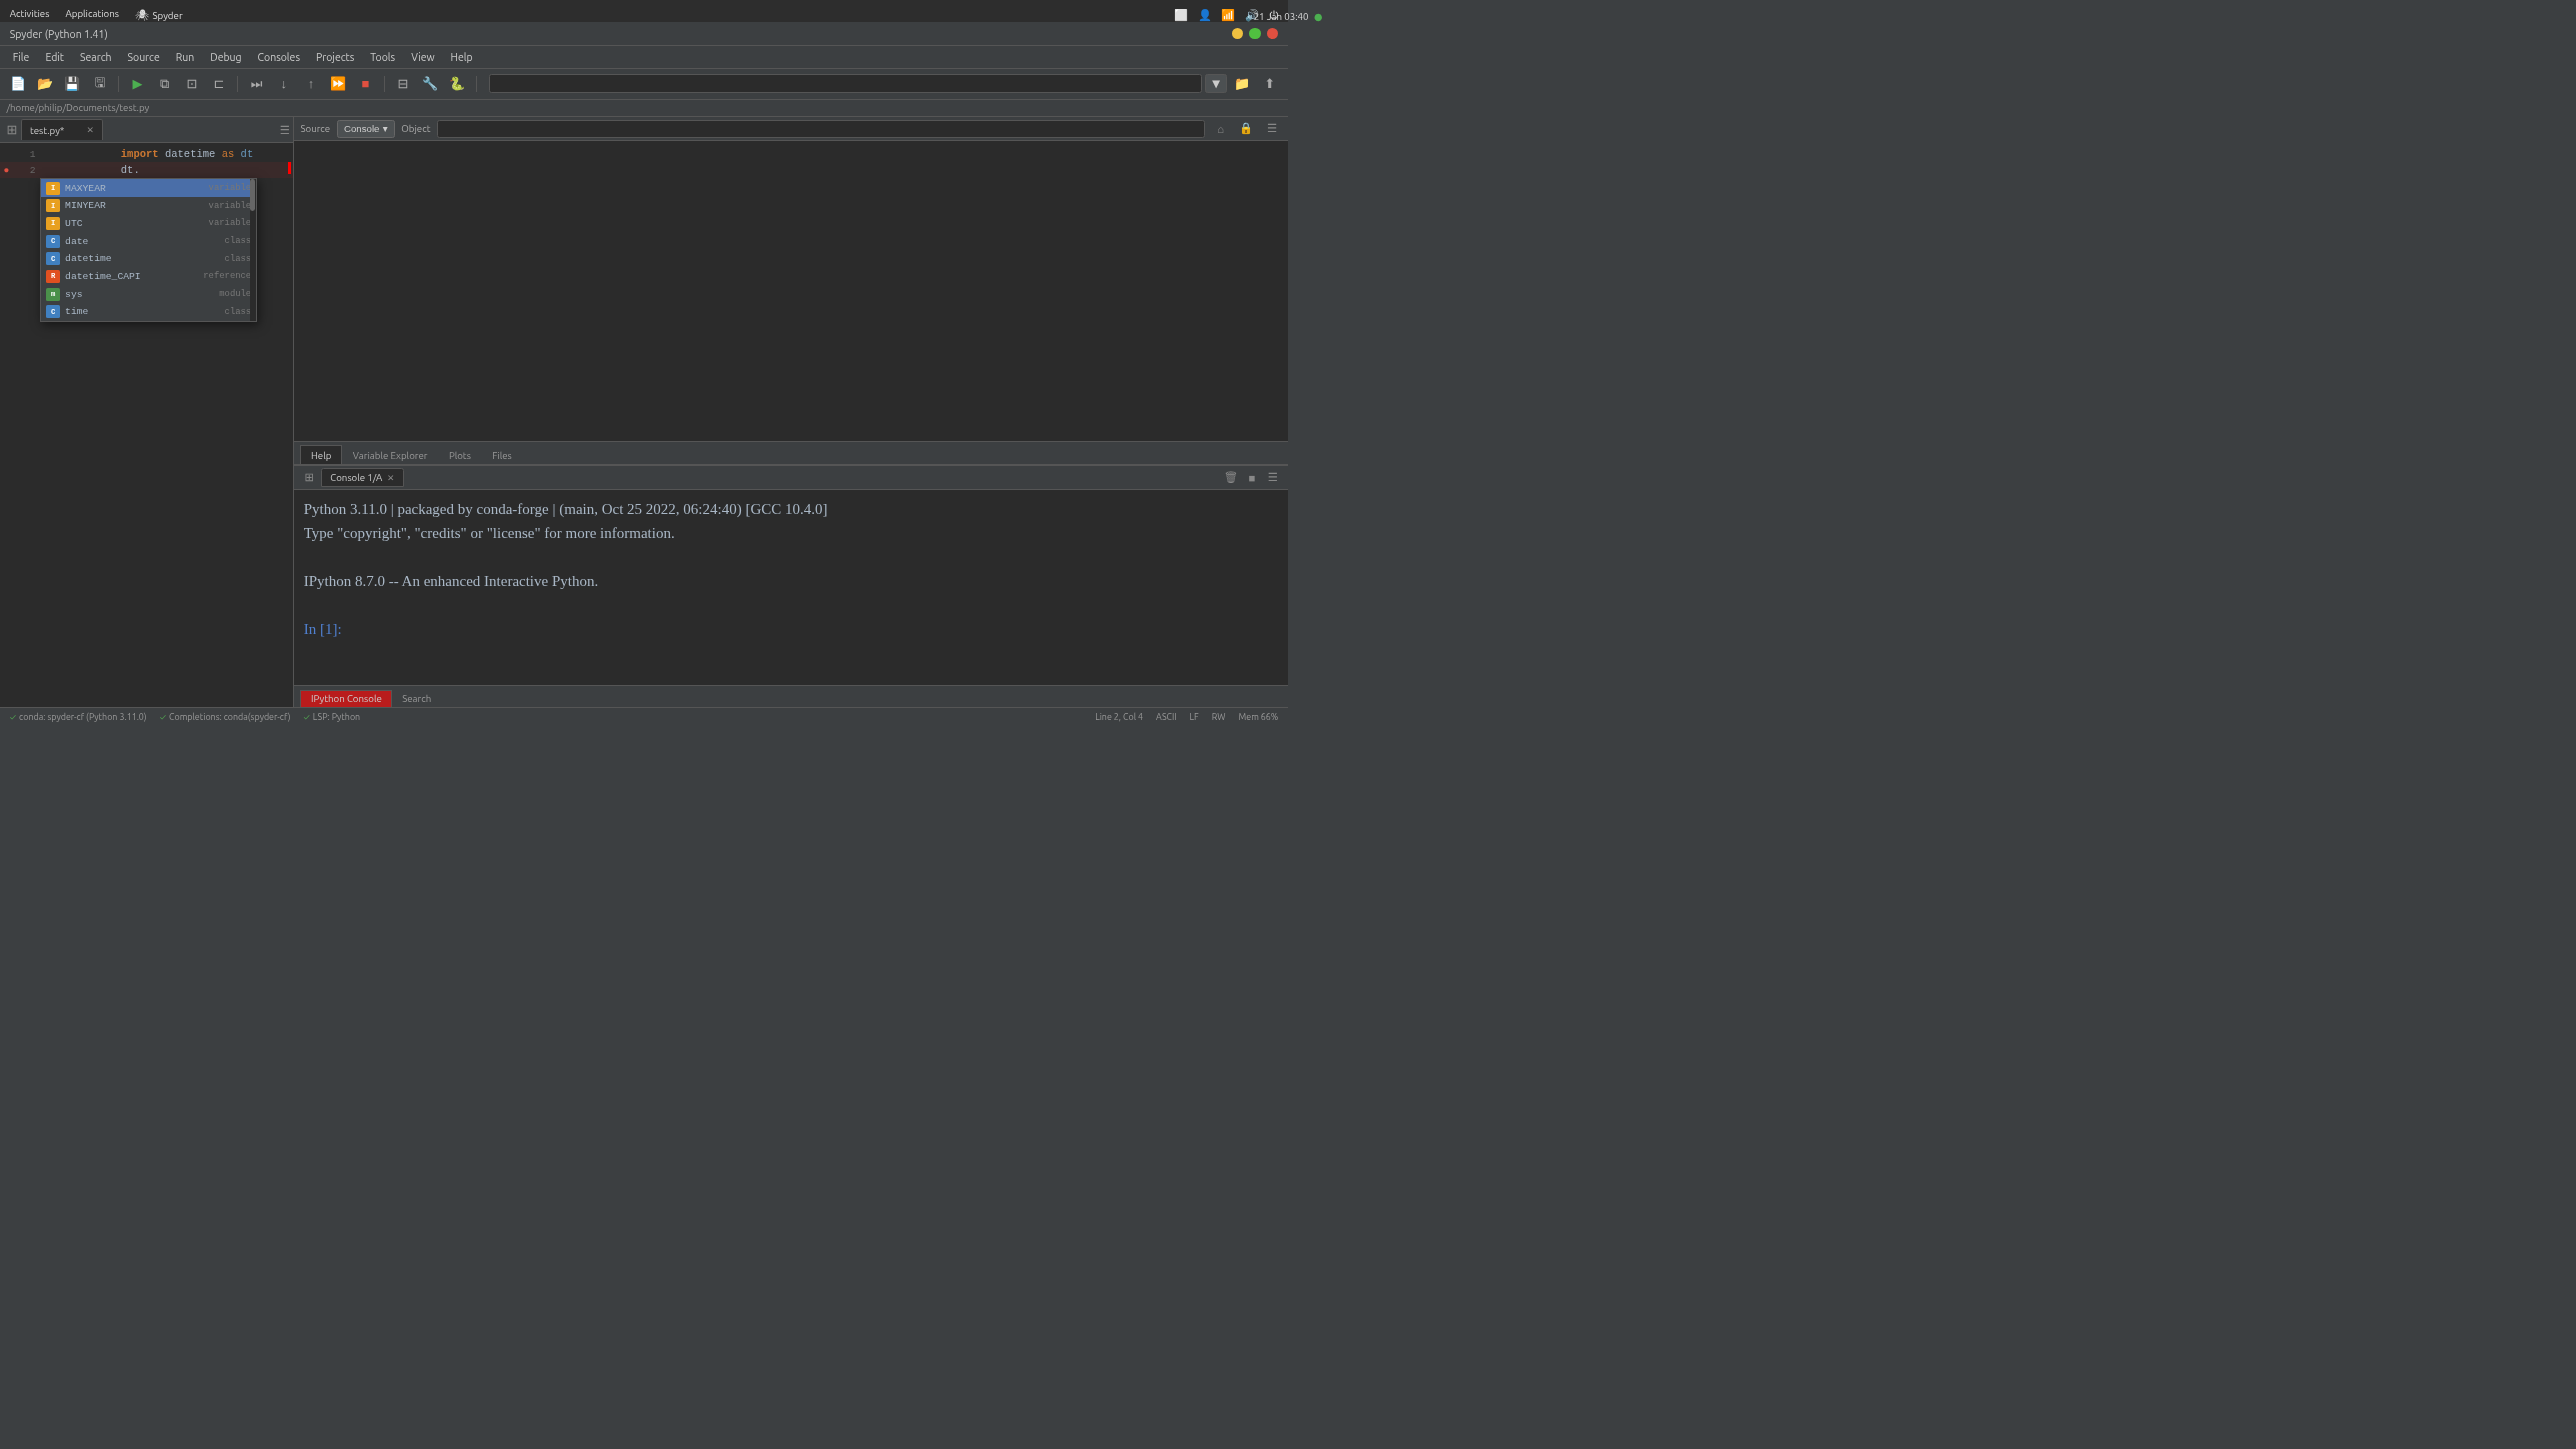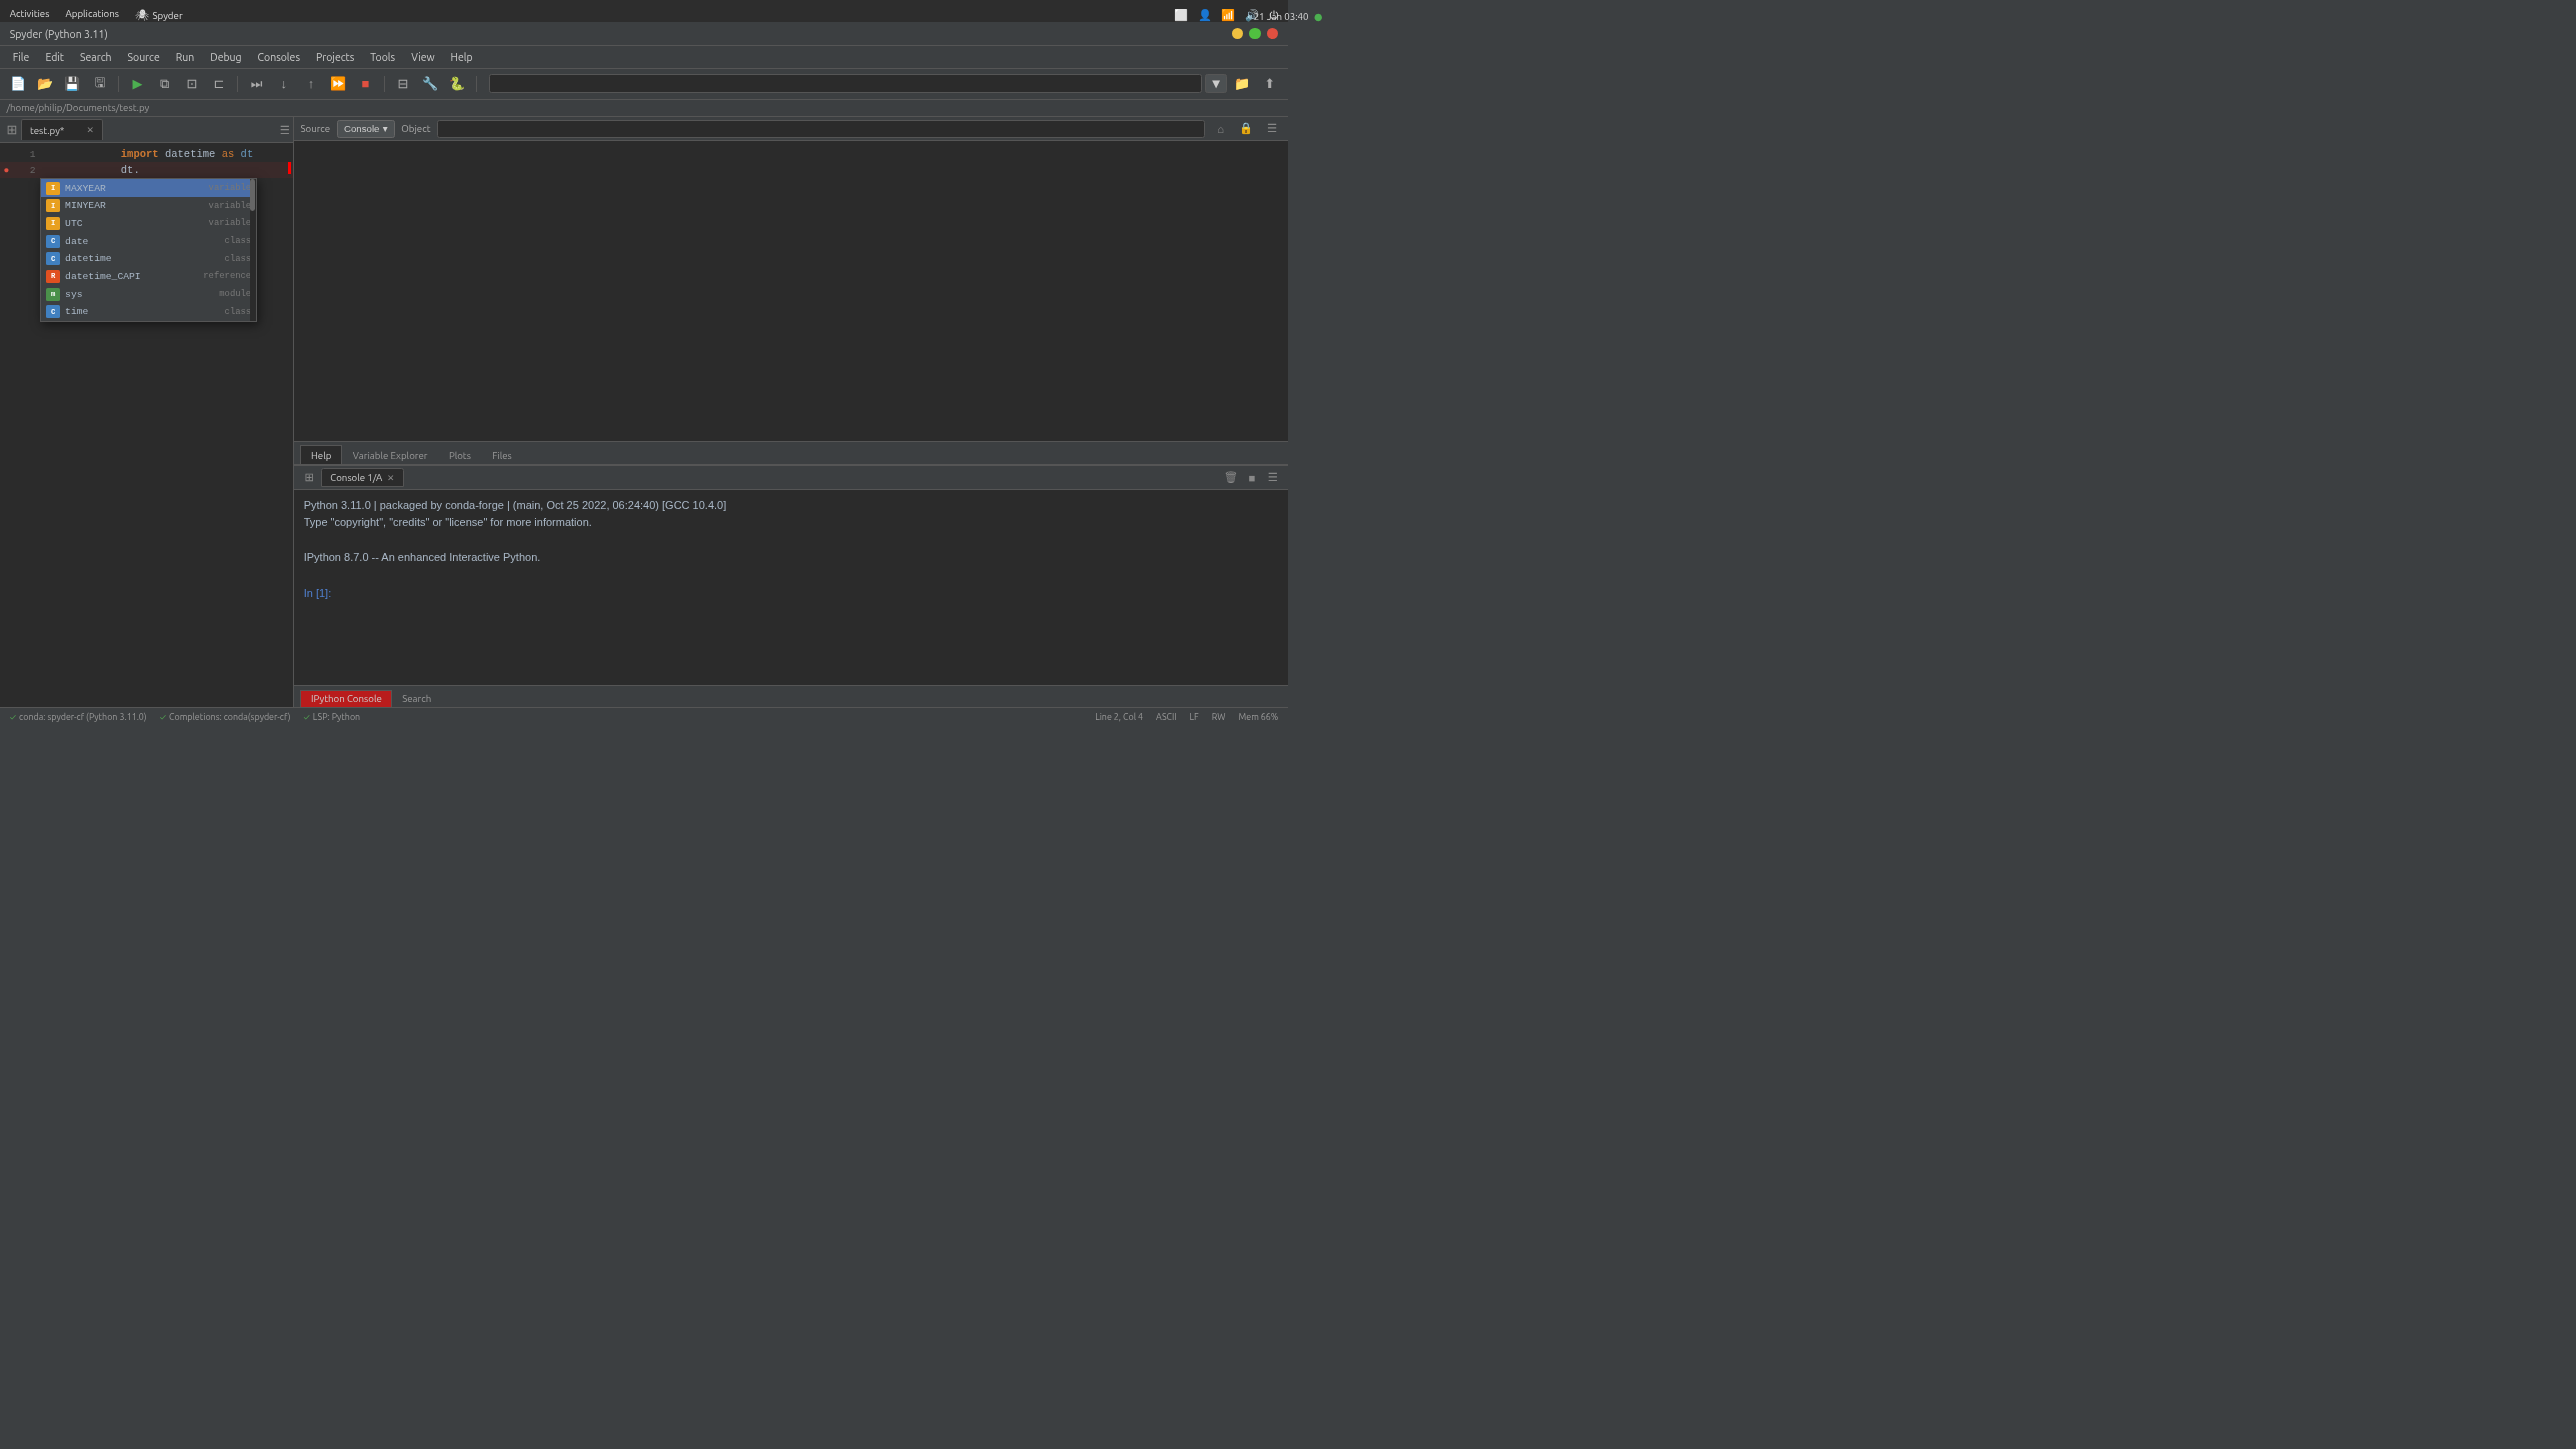--- a/index.html
+++ b/index.html
@@ -430,22 +430,22 @@
       display: flex;
       align-items: center;
       justify-content: center;
     }
 
     
     .console-output {
       flex: 1;
       background: #2b2b2b;
       padding: 6.4px 9.7px;
-      font-family: Liberation Sans, sans-serif;
-      font-size: 11px;
+      font-family: Liberation Serif, serif;
+      font-size: 15px;
       color: #a9b7c6;
       overflow-y: auto;
       line-height: 1.6;
     }
     .console-prompt { color: #5080d0; }
 
     
     .console-bottom-tabs {
       height: 22.5px;
       background: #3c3f41;
@@ -508,21 +508,21 @@
     <span style="font-size:11.3px;">👤</span>
     <span style="font-size:11.3px;">📶</span>
     <span style="font-size:11.3px;">🔊</span>
     <span style="font-size:11.3px;">⏻</span>
   </div>
 </div>
 
 <div class="app-window">
 
   <div class="title-bar">
-    <span>Spyder (Python 3.11)</span>
+    <span>Spyder (Python 1.41)</span>
     <div class="title-bar-controls">
       <button class="title-btn min"></button>
       <button class="title-btn max"></button>
       <button class="title-btn close"></button>
     </div>
   </div>
 
   <div class="menu-bar">
     <span class="menu-item">File</span>
     <span class="menu-item">Edit</span>

